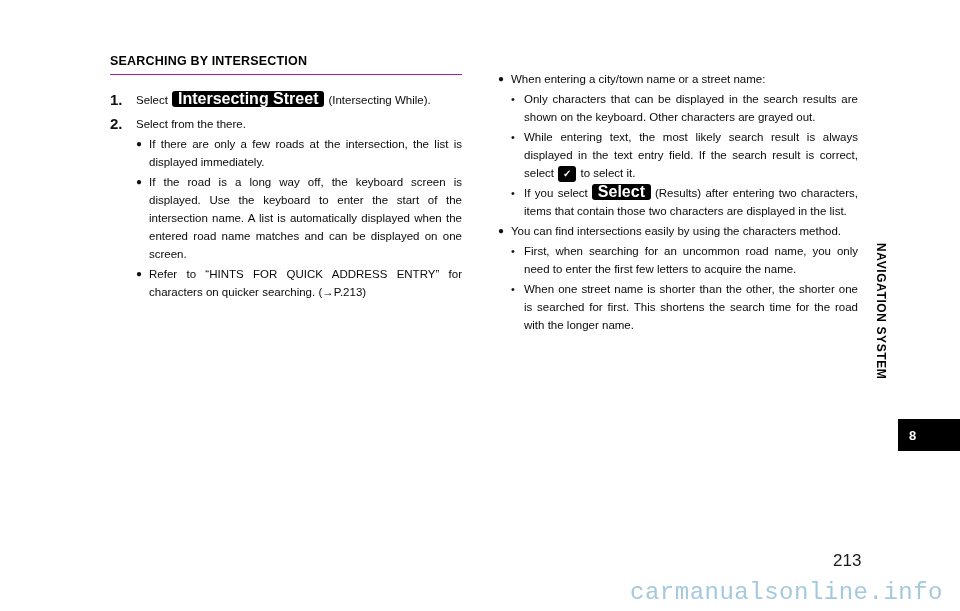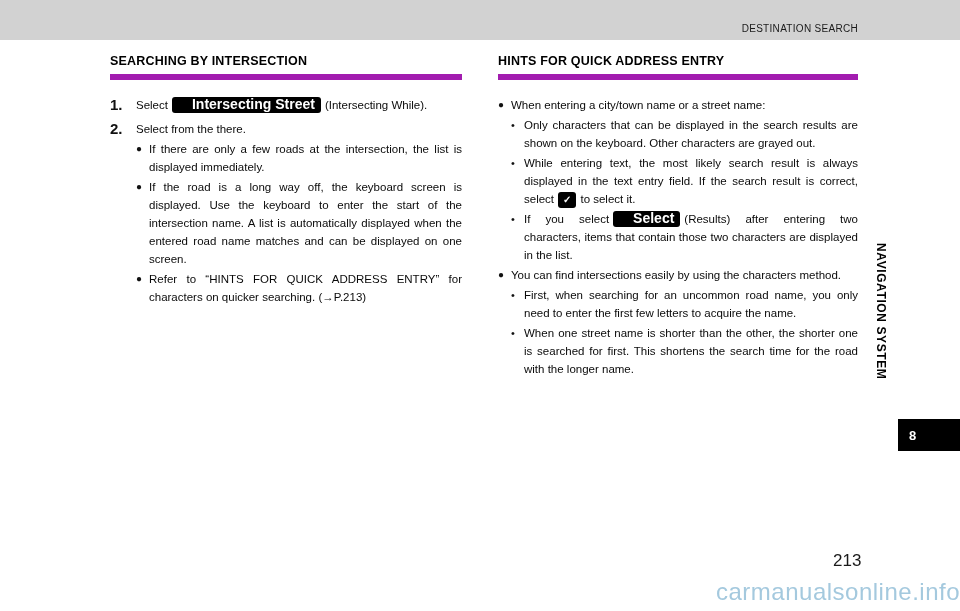--- a/index.html
+++ b/index.html
@@ -25,21 +25,21 @@
 
     
     .col { position: absolute; top: 54px; }
     .col-left  { left: 110px; width: 352px; }
     .col-right { left: 498px; width: 360px; }
 
     .colhead {
       font-size: 12.5px; font-weight: bold; color: #000;
       letter-spacing: 0.2px;
       padding-bottom: 6px;
-      border-bottom: 6px solid #a21caf;
+      border-bottom: 1px solid #a21caf;
     }
 
     .bodytext, .btext, .steptext { font-size: 11.5px; line-height: 18px; color: #0a0a0a; }
 
     
     .step { display: flex; align-items: flex-start; }
     .step-first  { margin-top: 16px; }
     .step-second { margin-top: 6px; }
     .stepnum {
       width: 26px; flex: 0 0 26px;
@@ -53,22 +53,22 @@
     .bullet-sub    { margin-left: 13px; }     
     .marker { width: 13px; flex: 0 0 13px; font-size: 10px; line-height: 18px; }
     .marker-sub { font-size: 11px; }
     .btext { flex: 1; text-align: justify; }
     .first-block { margin-top: 16px; }
 
     
     .badge {
       display: inline-block;
       background: #000; color: #fff;
-      font-weight: bold; font-size: 14px; line-height: 13px;
-      padding: 1px 6px 2px 20px;
+      font-weight: bold; font-size: 16px; line-height: 13px;
+      padding: 1px 6px 2px 6px;
       border-radius: 3px;
       margin: 0 4px;
       white-space: nowrap;
       vertical-align: baseline;
     }
     .badge-check { padding: 1px 5px 2px 5px; font-size: 10px; }
 
     
     .vlabel {
       position: absolute; top: 243px; right: 72px;
@@ -85,32 +85,29 @@
       padding-left: 11px;
       font-size: 13px; font-weight: bold;
     }
 
     
     .pagenum {
       position: absolute; top: 551px; left: 833px;
       font-size: 17px; color: #1a1a1a;
     }
     .watermark {
-      position: absolute; bottom: 5px; right: 0;
-      font-size: 24px; color: #a4c9de; letter-spacing: 0.5px;
+      position: absolute; bottom: 5px; right: 17px;
+      font-size: 24px; color: #a4c9de; letter-spacing: 0.5px; font-family: Liberation Mono, monospace;
     }
   </style>
 </head>
 <body>
 
 <div class="page">
 
-  <div class="topbar">
-    <span class="topbar-title">DESTINATION SEARCH</span>
-  </div>
 
   <div class="col col-left">
     <h2 class="colhead">SEARCHING BY INTERSECTION</h2>
 
     <div class="step step-first">
       <span class="stepnum">1.</span>
       <div class="steptext">
         <span>Select</span><span class="badge">Intersecting Street</span><span>(Intersecting While).</span>
       </div>
     </div>
@@ -130,21 +127,20 @@
       <div class="btext">If the road is a long way off, the keyboard screen is displayed. Use the keyboard to enter the start of the intersection name. A list is automatically displayed when the entered road name matches and can be displayed on one screen.</div>
     </div>
 
     <div class="bullet bullet-indent">
       <span class="marker">●</span>
       <div class="btext">Refer to “HINTS FOR QUICK ADDRESS ENTRY” for characters on quicker searching. (→P.213)</div>
     </div>
   </div>
 
   <div class="col col-right">
-    <h2 class="colhead">HINTS FOR QUICK ADDRESS ENTRY</h2>
 
     <div class="bullet first-block">
       <span class="marker">●</span>
       <div class="btext">When entering a city/town name or a street name:</div>
     </div>
 
     <div class="bullet bullet-sub">
       <span class="marker marker-sub">•</span>
       <div class="btext">Only characters that can be displayed in the search results are shown on the keyboard. Other characters are grayed out.</div>
     </div>

